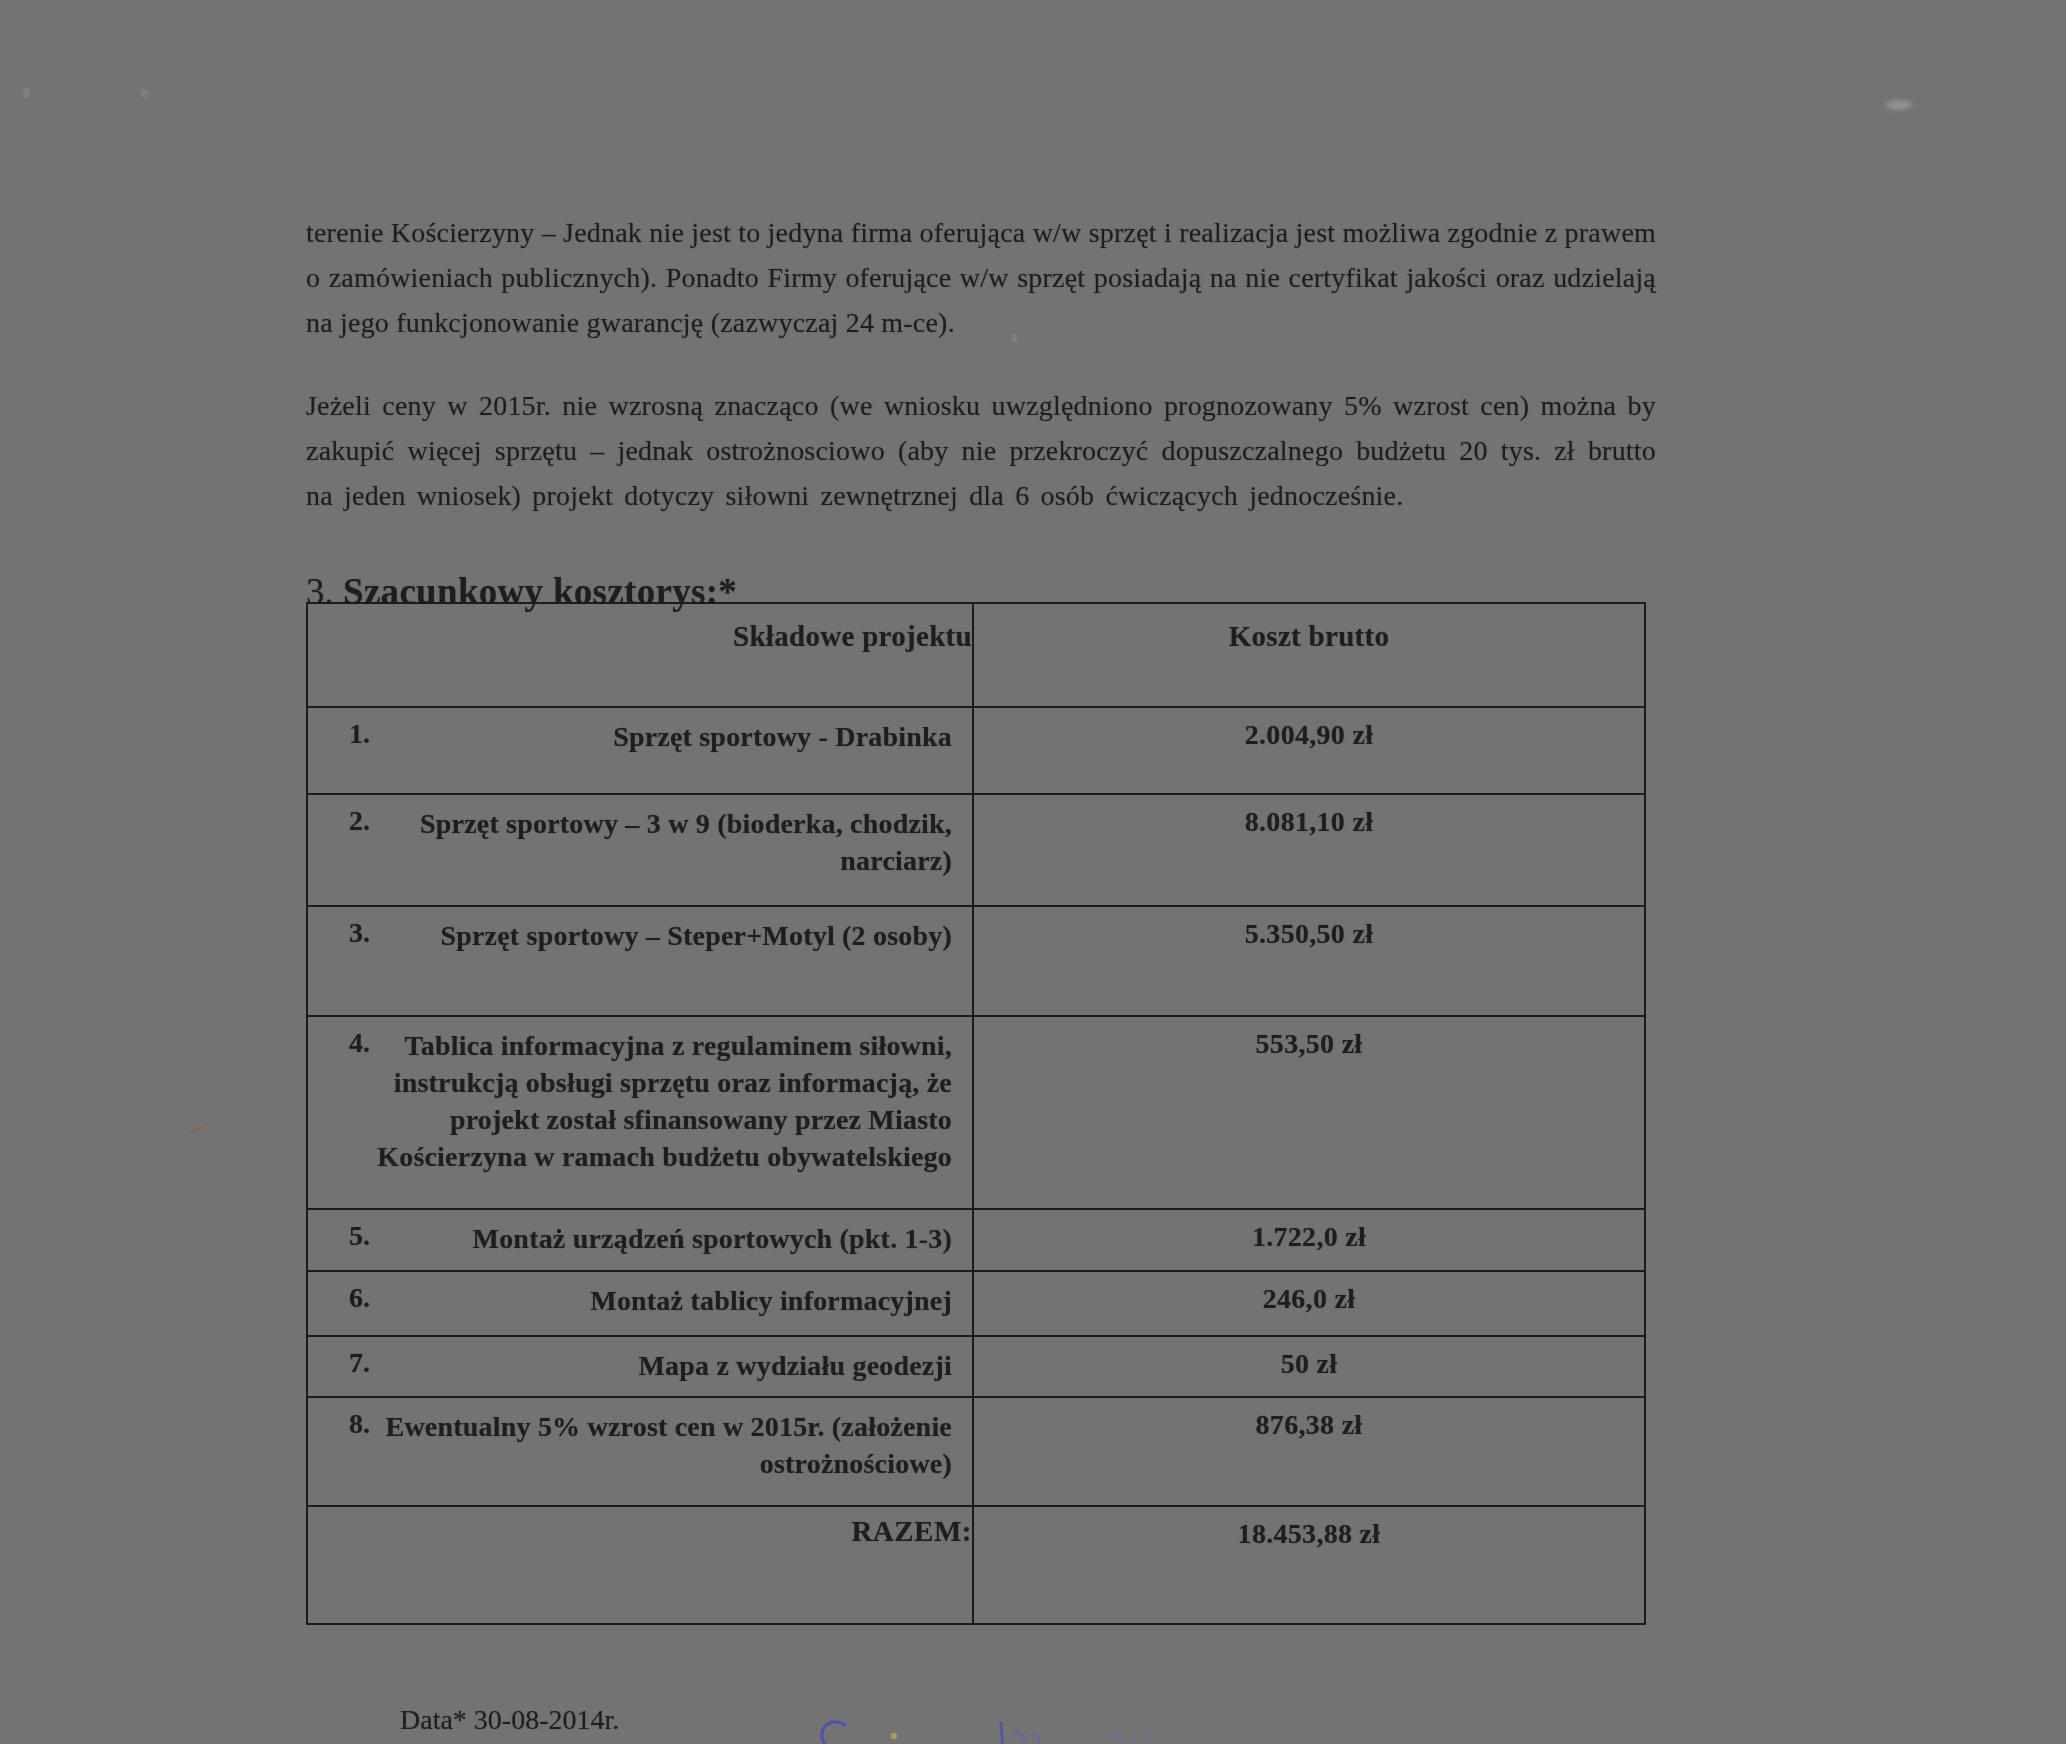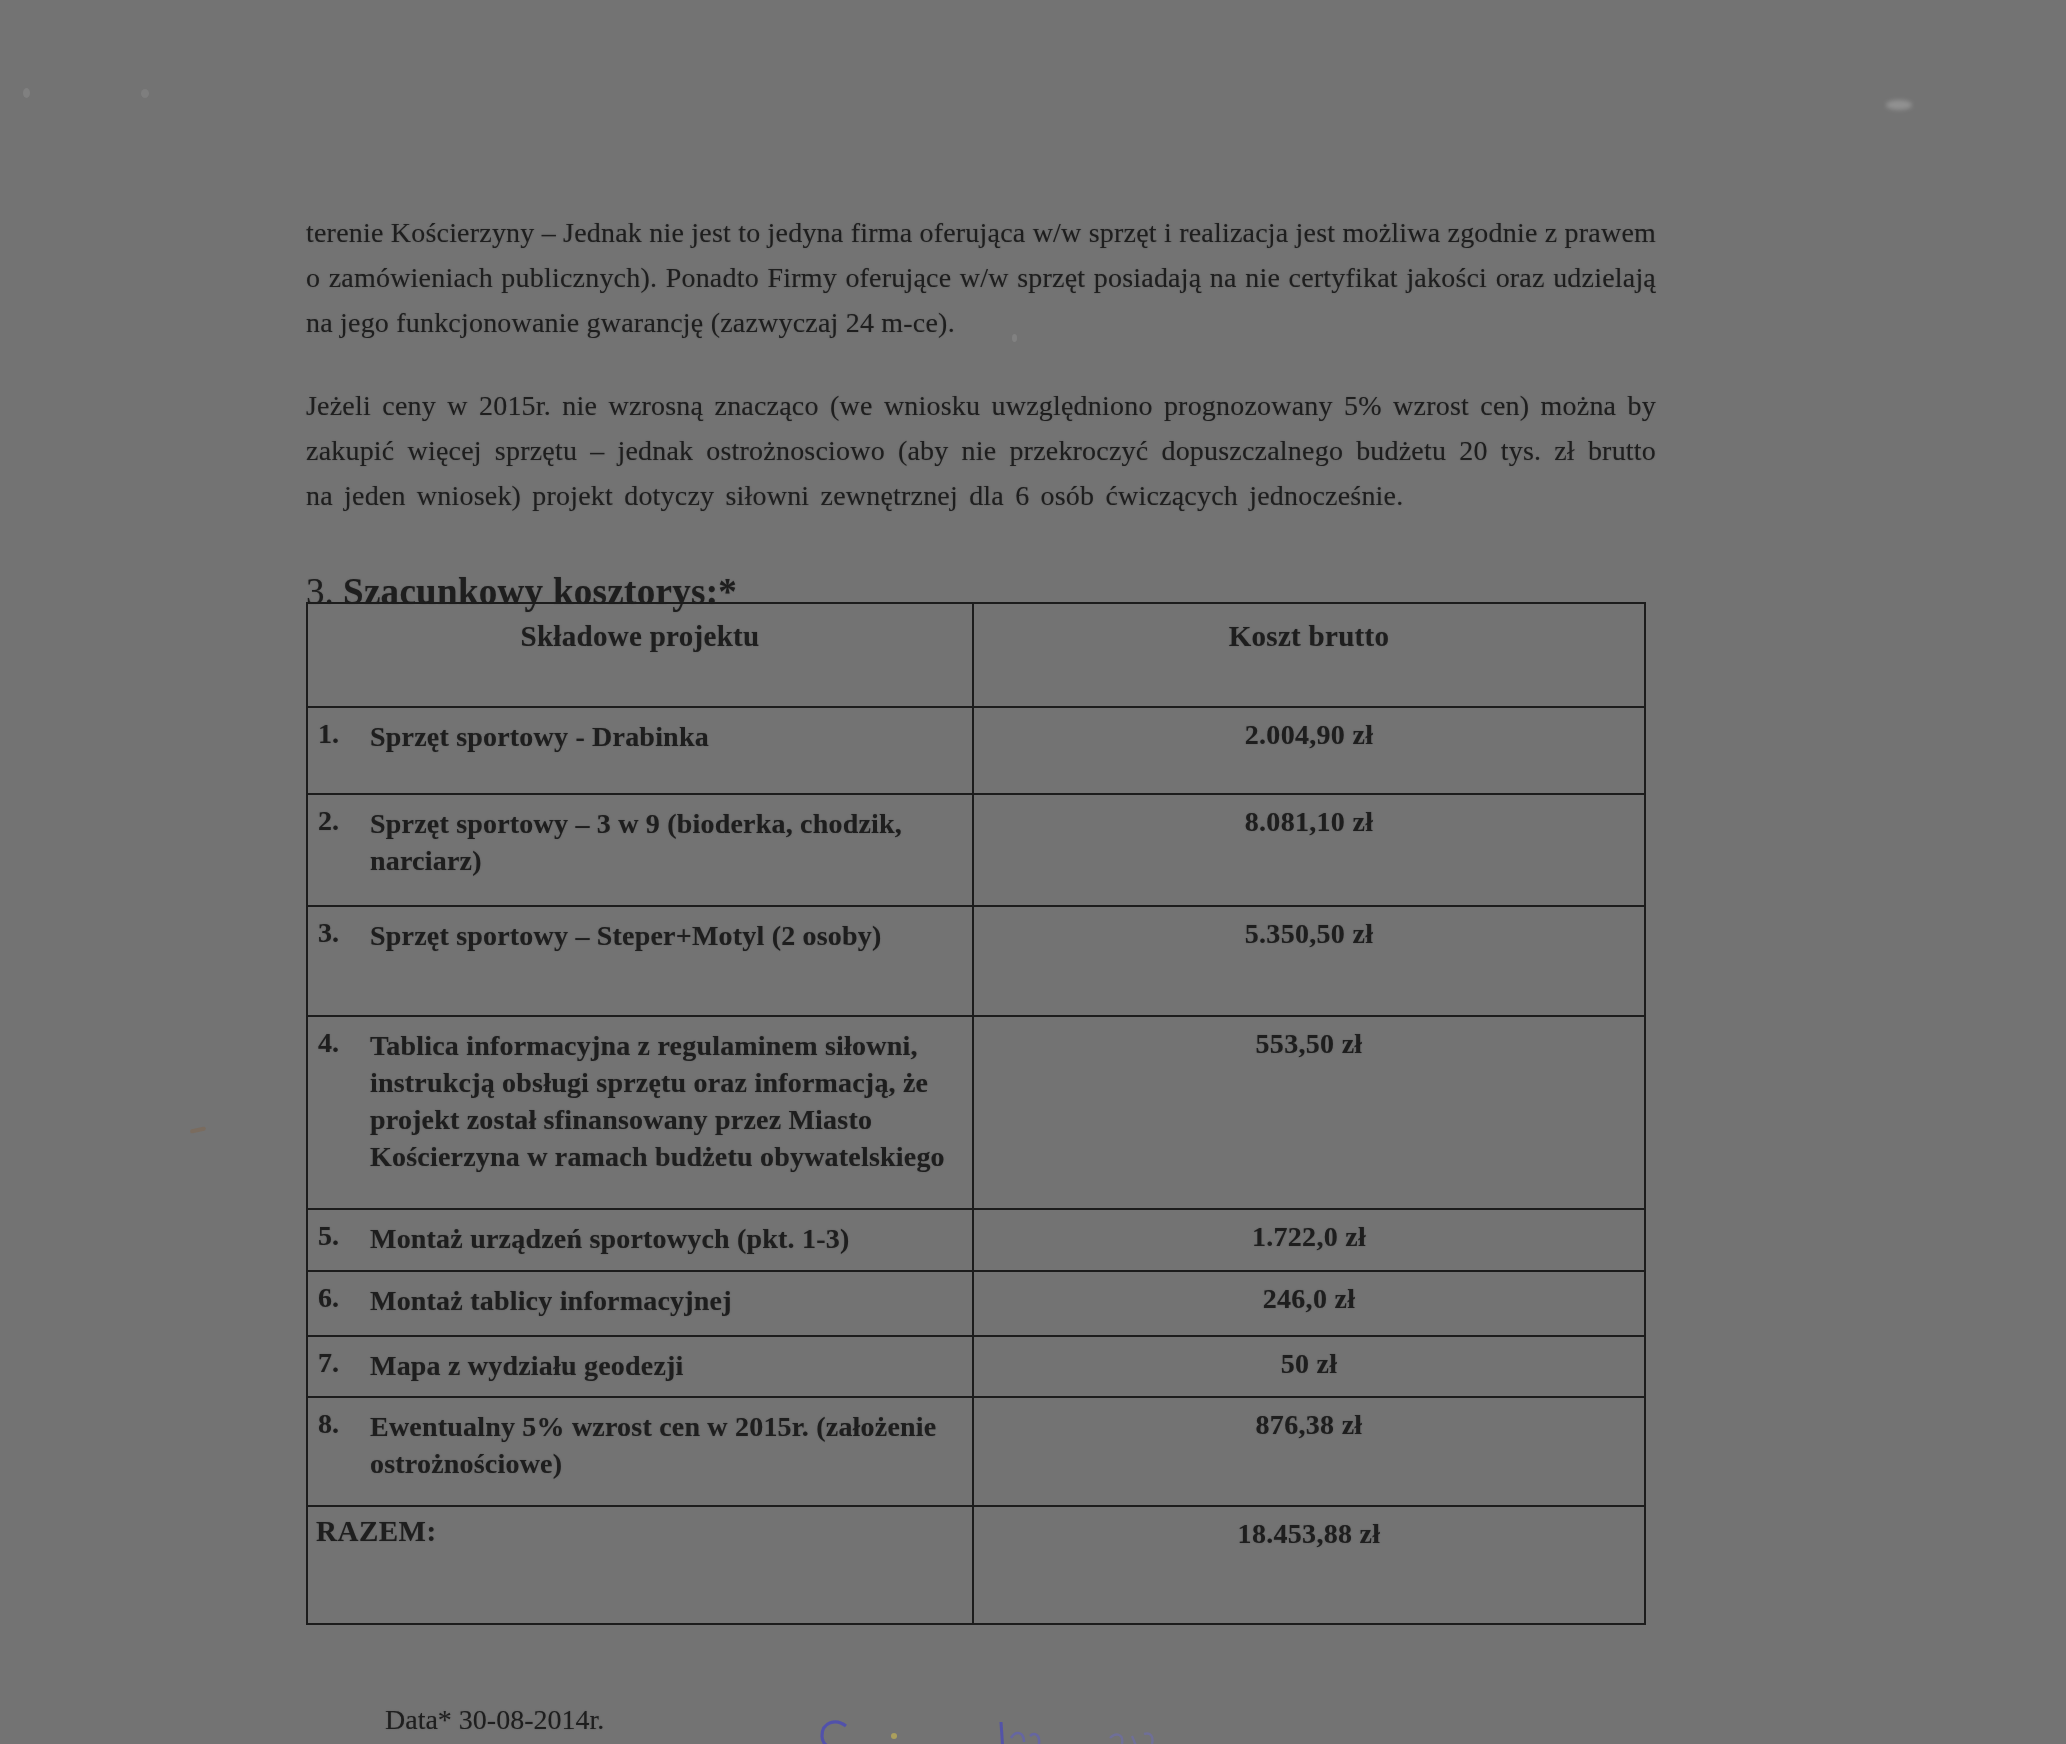--- a/index.html
+++ b/index.html
@@ -28,35 +28,35 @@
     font-size:37px;
   }
   .heading b{letter-spacing:.3px;}
   .note{
     position:absolute;left:303px;top:1616px;width:1356px;
     font-size:29px;line-height:47px;
     text-align:justify;
   }
   .note b{letter-spacing:.2px;}
   .dateline{
-    position:absolute;left:385px;top:1704px;
+    position:absolute;left:400px;top:1704px;
     font-size:28px;
   }
   table.cost{
     position:absolute;left:306px;top:602px;
     width:1334px;
     border-collapse:collapse;
     table-layout:fixed;
   }
   table.cost td{
     border:2.5px solid #1c1c1c;
     vertical-align:top;
     padding:0;
   }
-  td.c-left{width:664px;}
+  td.c-left{width:664px;text-align:right;}
   td.c-right{width:670px;text-align:center;}
   .hdr{
     font-weight:bold;font-size:29px;
     text-align:center;
     padding-top:16px !important;
     letter-spacing:.3px;
   }
   .cell-flex{display:flex;padding:10px 6px 6px 10px;}
   .num{width:52px;flex:0 0 52px;font-weight:bold;font-size:28px;}
   .lbl{flex:1;font-weight:bold;font-size:28px;line-height:37px;padding-right:14px;letter-spacing:.2px;}

